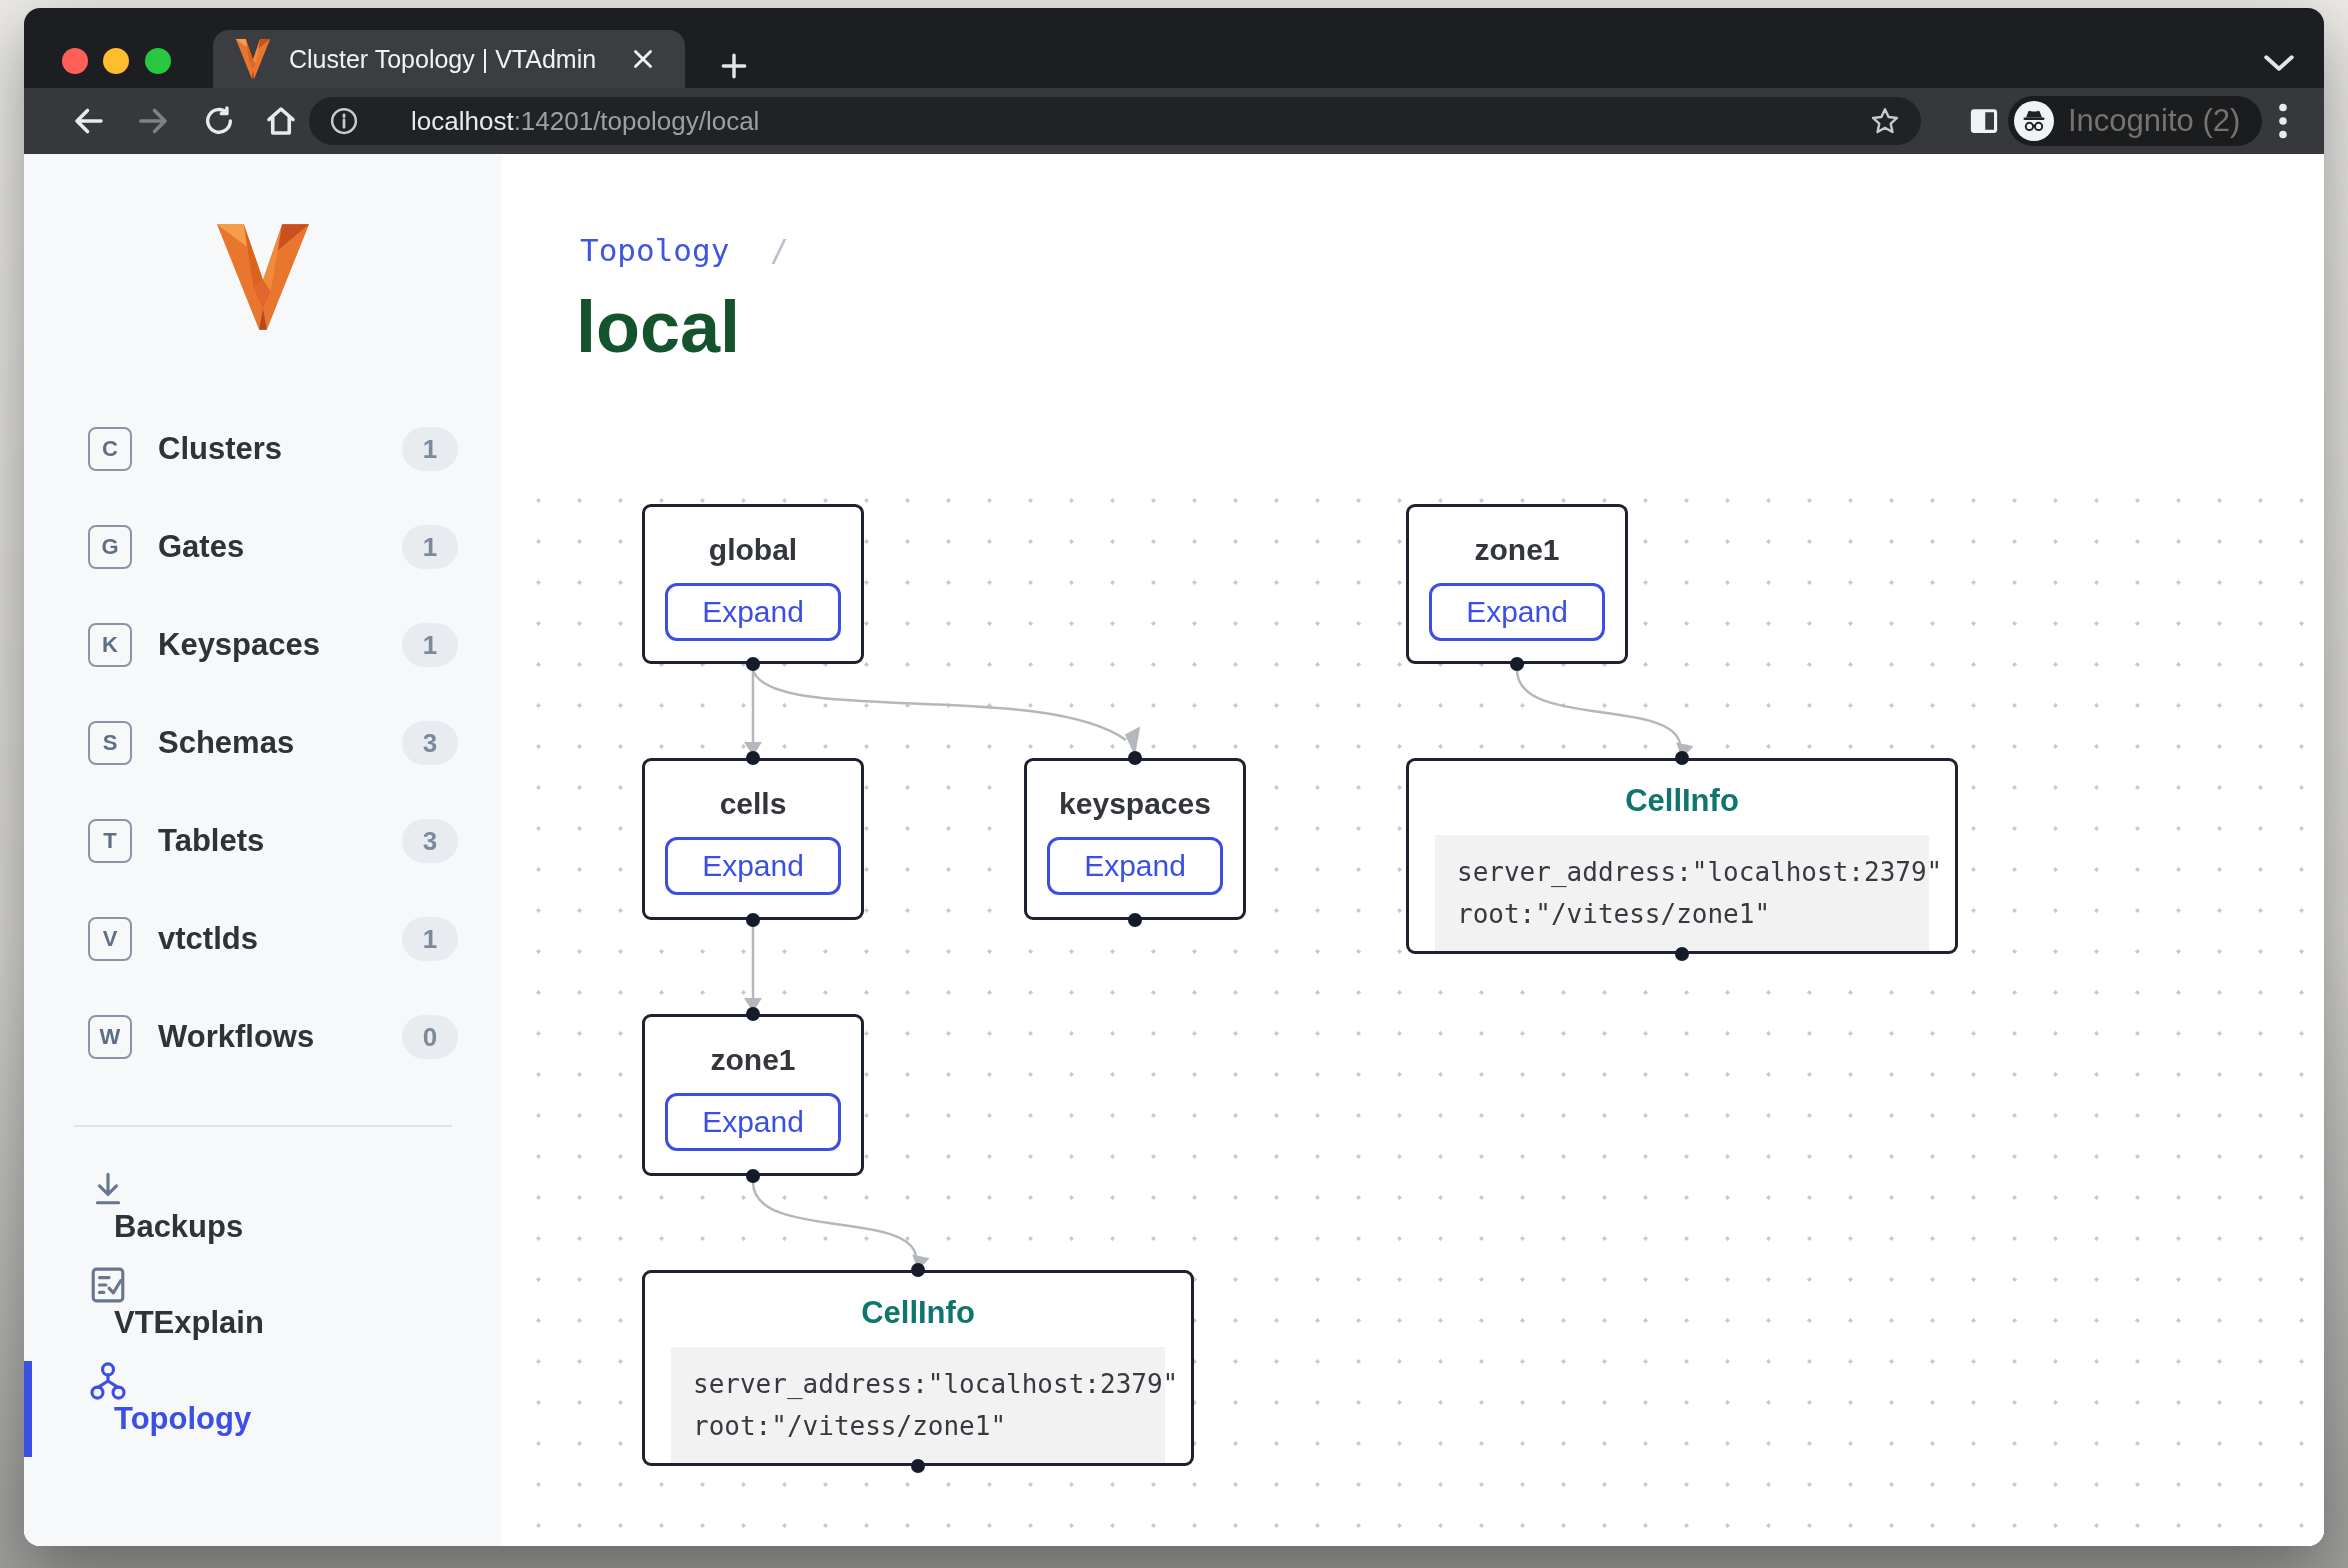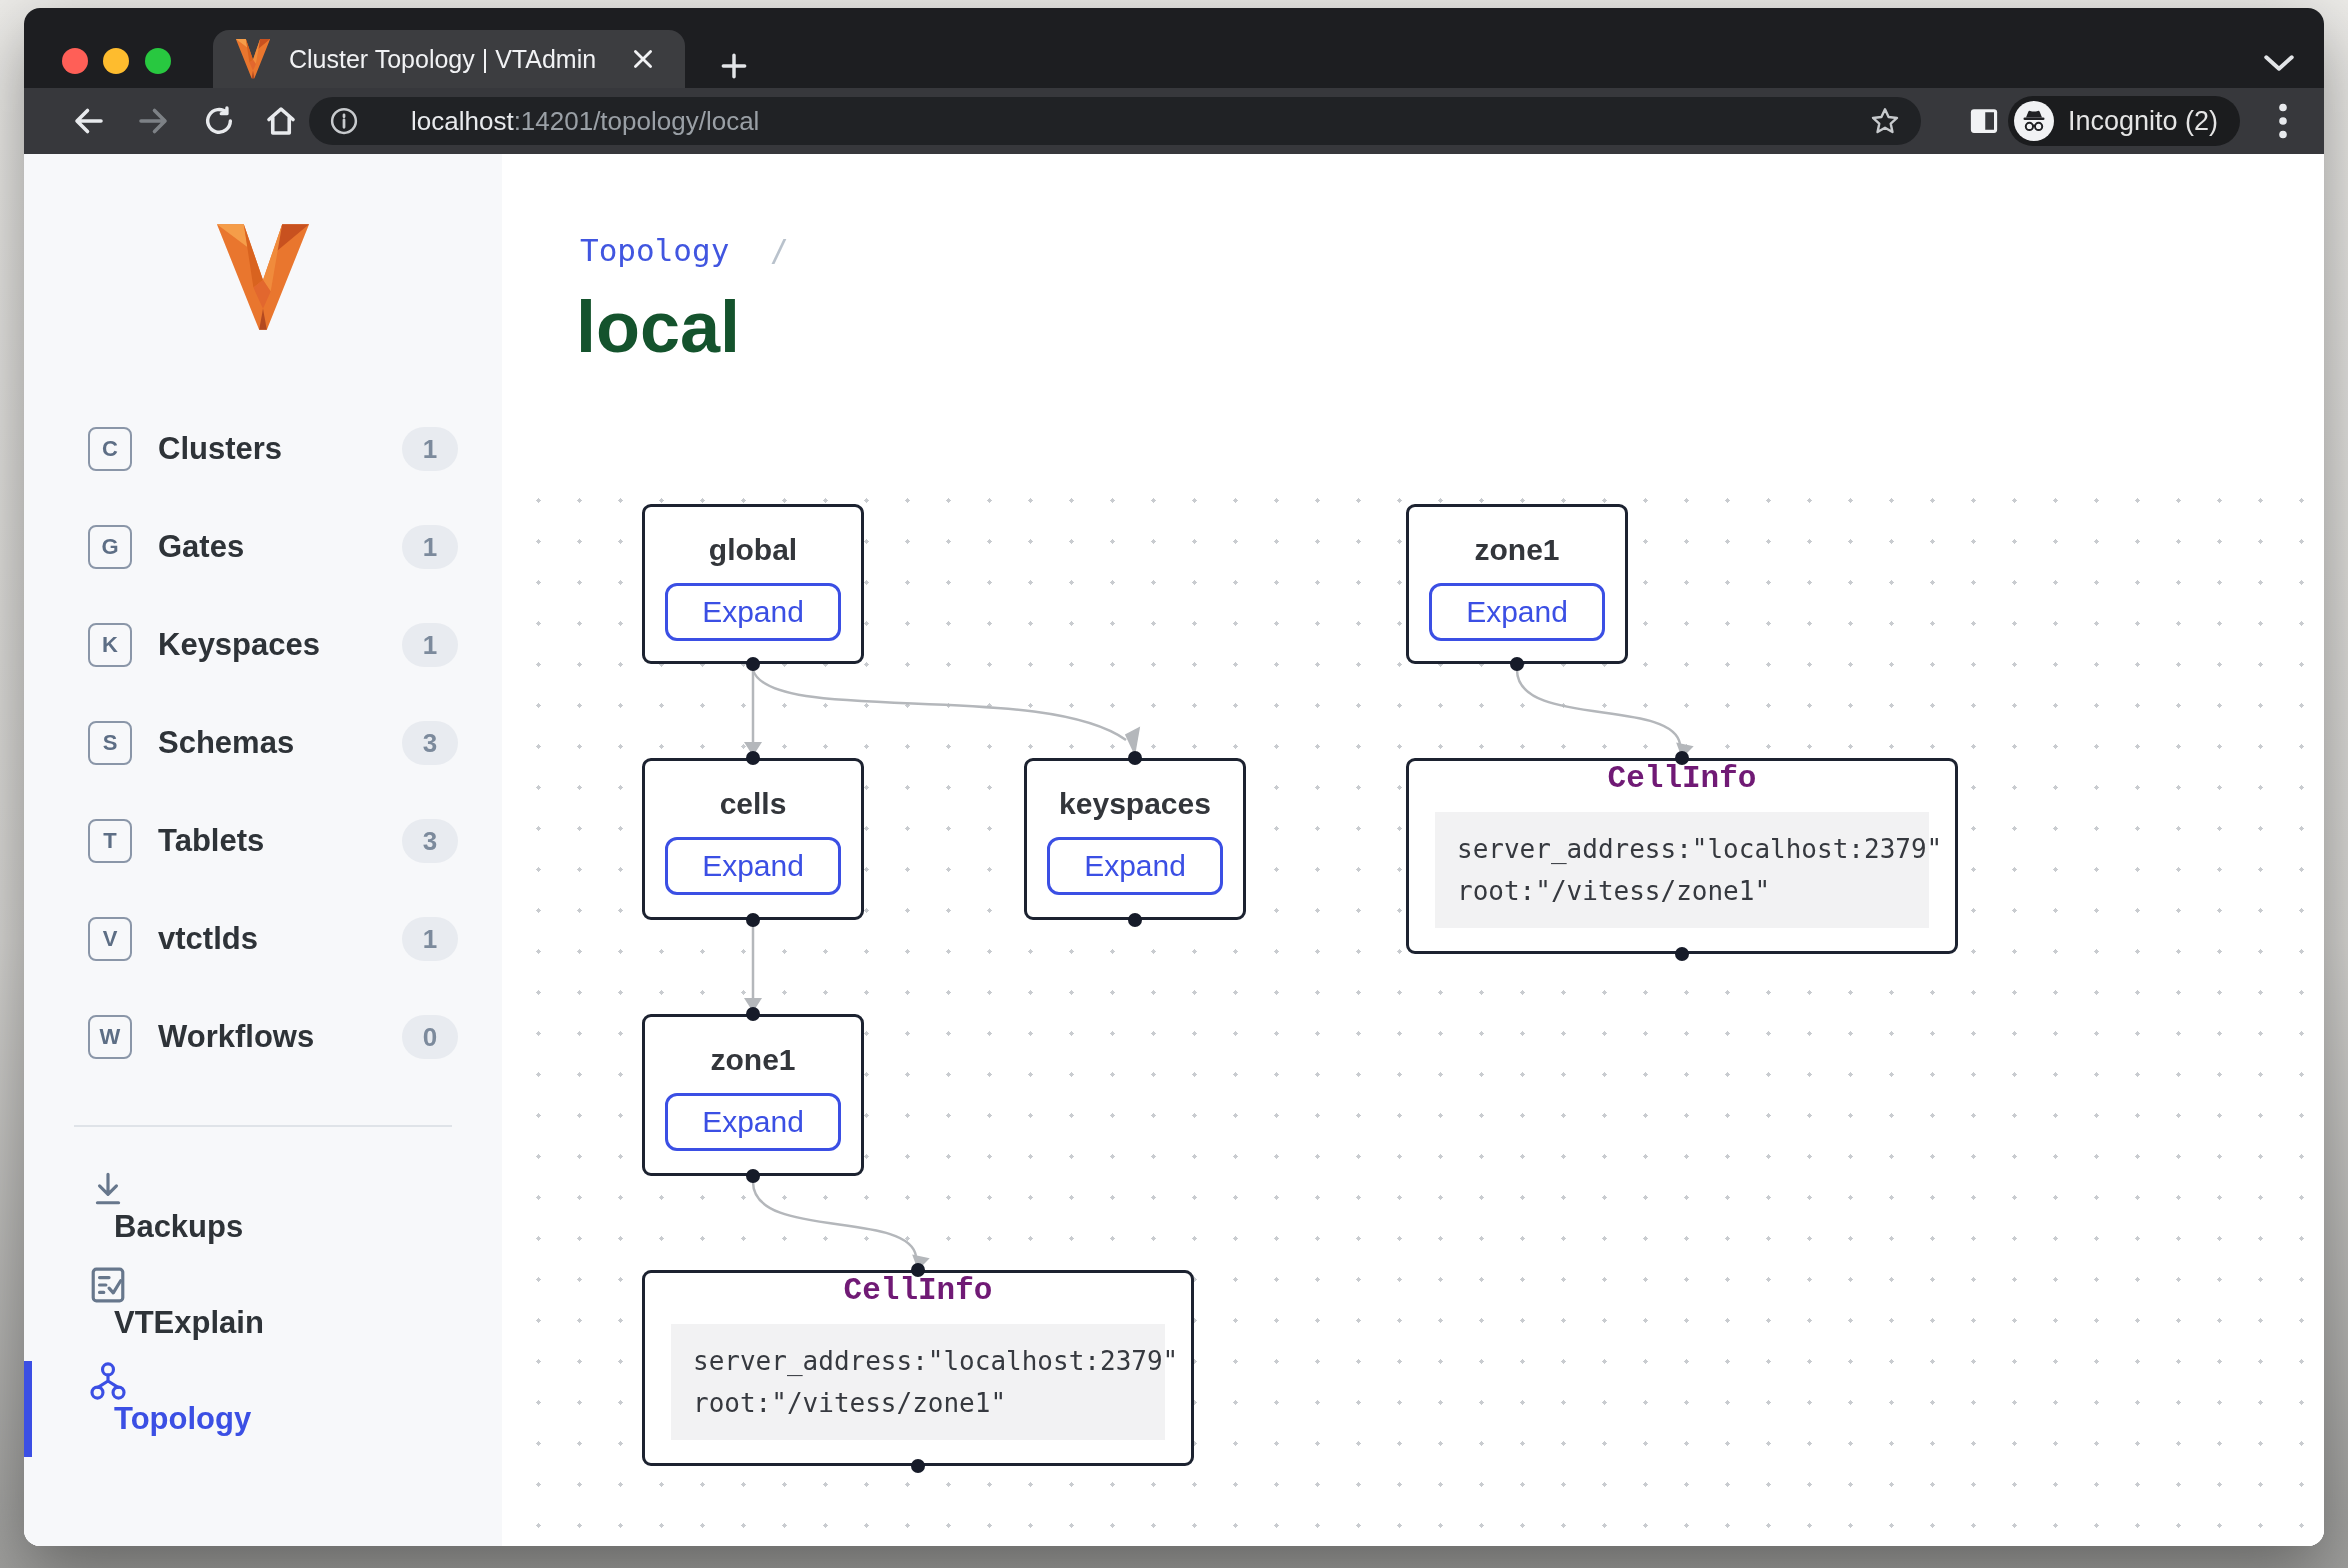--- a/index.html
+++ b/index.html
@@ -38,21 +38,21 @@
   }
   .url-text { font-size:26px; margin-left:16px; white-space:nowrap; flex:1 1 auto; }
   .url-host { color:#e8eaed; }
   .url-rest { color:#9aa0a6; }
   .sidepanel { position:absolute; left:1938px; top:12px; width:44px; height:42px; display:flex; align-items:center; justify-content:center; }
   .incog {
     position:absolute; left:1984px; top:8px; height:50px; background:#1b1c1e;
     border-radius:25px; display:flex; align-items:center; padding:0 22px 0 6px;
   }
   .incog-circle { width:40px; height:40px; border-radius:50%; background:#f1f2f4; display:flex; align-items:center; justify-content:center; }
-  .incog-label { color:#e5e5e5; font-size:27px; margin-left:14px; white-space:nowrap; }
+  .incog-label { color:#737373; font-size:31px; margin-left:14px; white-space:nowrap; }
   .menu3 { position:absolute; left:2238px; top:11px; width:42px; height:44px; display:flex; align-items:center; justify-content:center; }
   
   .content { position:absolute; left:0; top:146px; width:100%; height:1392px; background:#fff; }
   .sidebar { position:absolute; left:0; top:0; width:478px; height:100%; background:#f7f8fa; }
   .logo { position:absolute; left:191px; top:68px; width:96px; height:112px; }
   .nav { position:absolute; left:0; top:246px; width:100%; }
   .nav-item { height:98px; display:flex; align-items:center; padding:0 44px 0 64px; cursor:pointer; }
   .letter-icon {
     width:44px; height:44px; border:2.5px solid #8a96a8; border-radius:8px;
     color:#5d6e85; font-size:22px; font-weight:bold;
@@ -88,21 +88,21 @@
   .gnode {
     position:absolute; background:#fff; border:3px solid #1c2230; border-radius:9px; text-align:center;
   }
   .gnode-title { font-size:30px; font-weight:bold; color:#33363b; margin-top:26px; }
   .expand-btn {
     display:inline-block; margin-top:16px; padding:9px 34px;
     border:3px solid #3b4fe4; border-radius:12px;
     color:#3b4fe4; font-size:30px; font-weight:normal; background:#fff; cursor:pointer;
     font-family:"Liberation Sans","DejaVu Sans",sans-serif;
   }
-  .cinfo-title { font-family:Liberation Mono, monospace; font-size:31px; font-weight:bold; color:#701a75; }
+  .cinfo-title { font-family:Liberation Sans, sans-serif; font-size:31px; font-weight:bold; color:#0f766e; margin-top:22px; }
   .code-block {
     margin:16px 26px 0 26px; background:#f2f2f3; text-align:left;
     padding:16px 22px; font-family:"DejaVu Sans Mono",monospace; font-size:26px;
     color:#36393f; line-height:42px; white-space:nowrap;
   }
   .edges { position:absolute; left:0; top:0; width:1822px; height:1078px; pointer-events:none; }
   svg { display:block; }
 </style>
 </head>
 <body>

